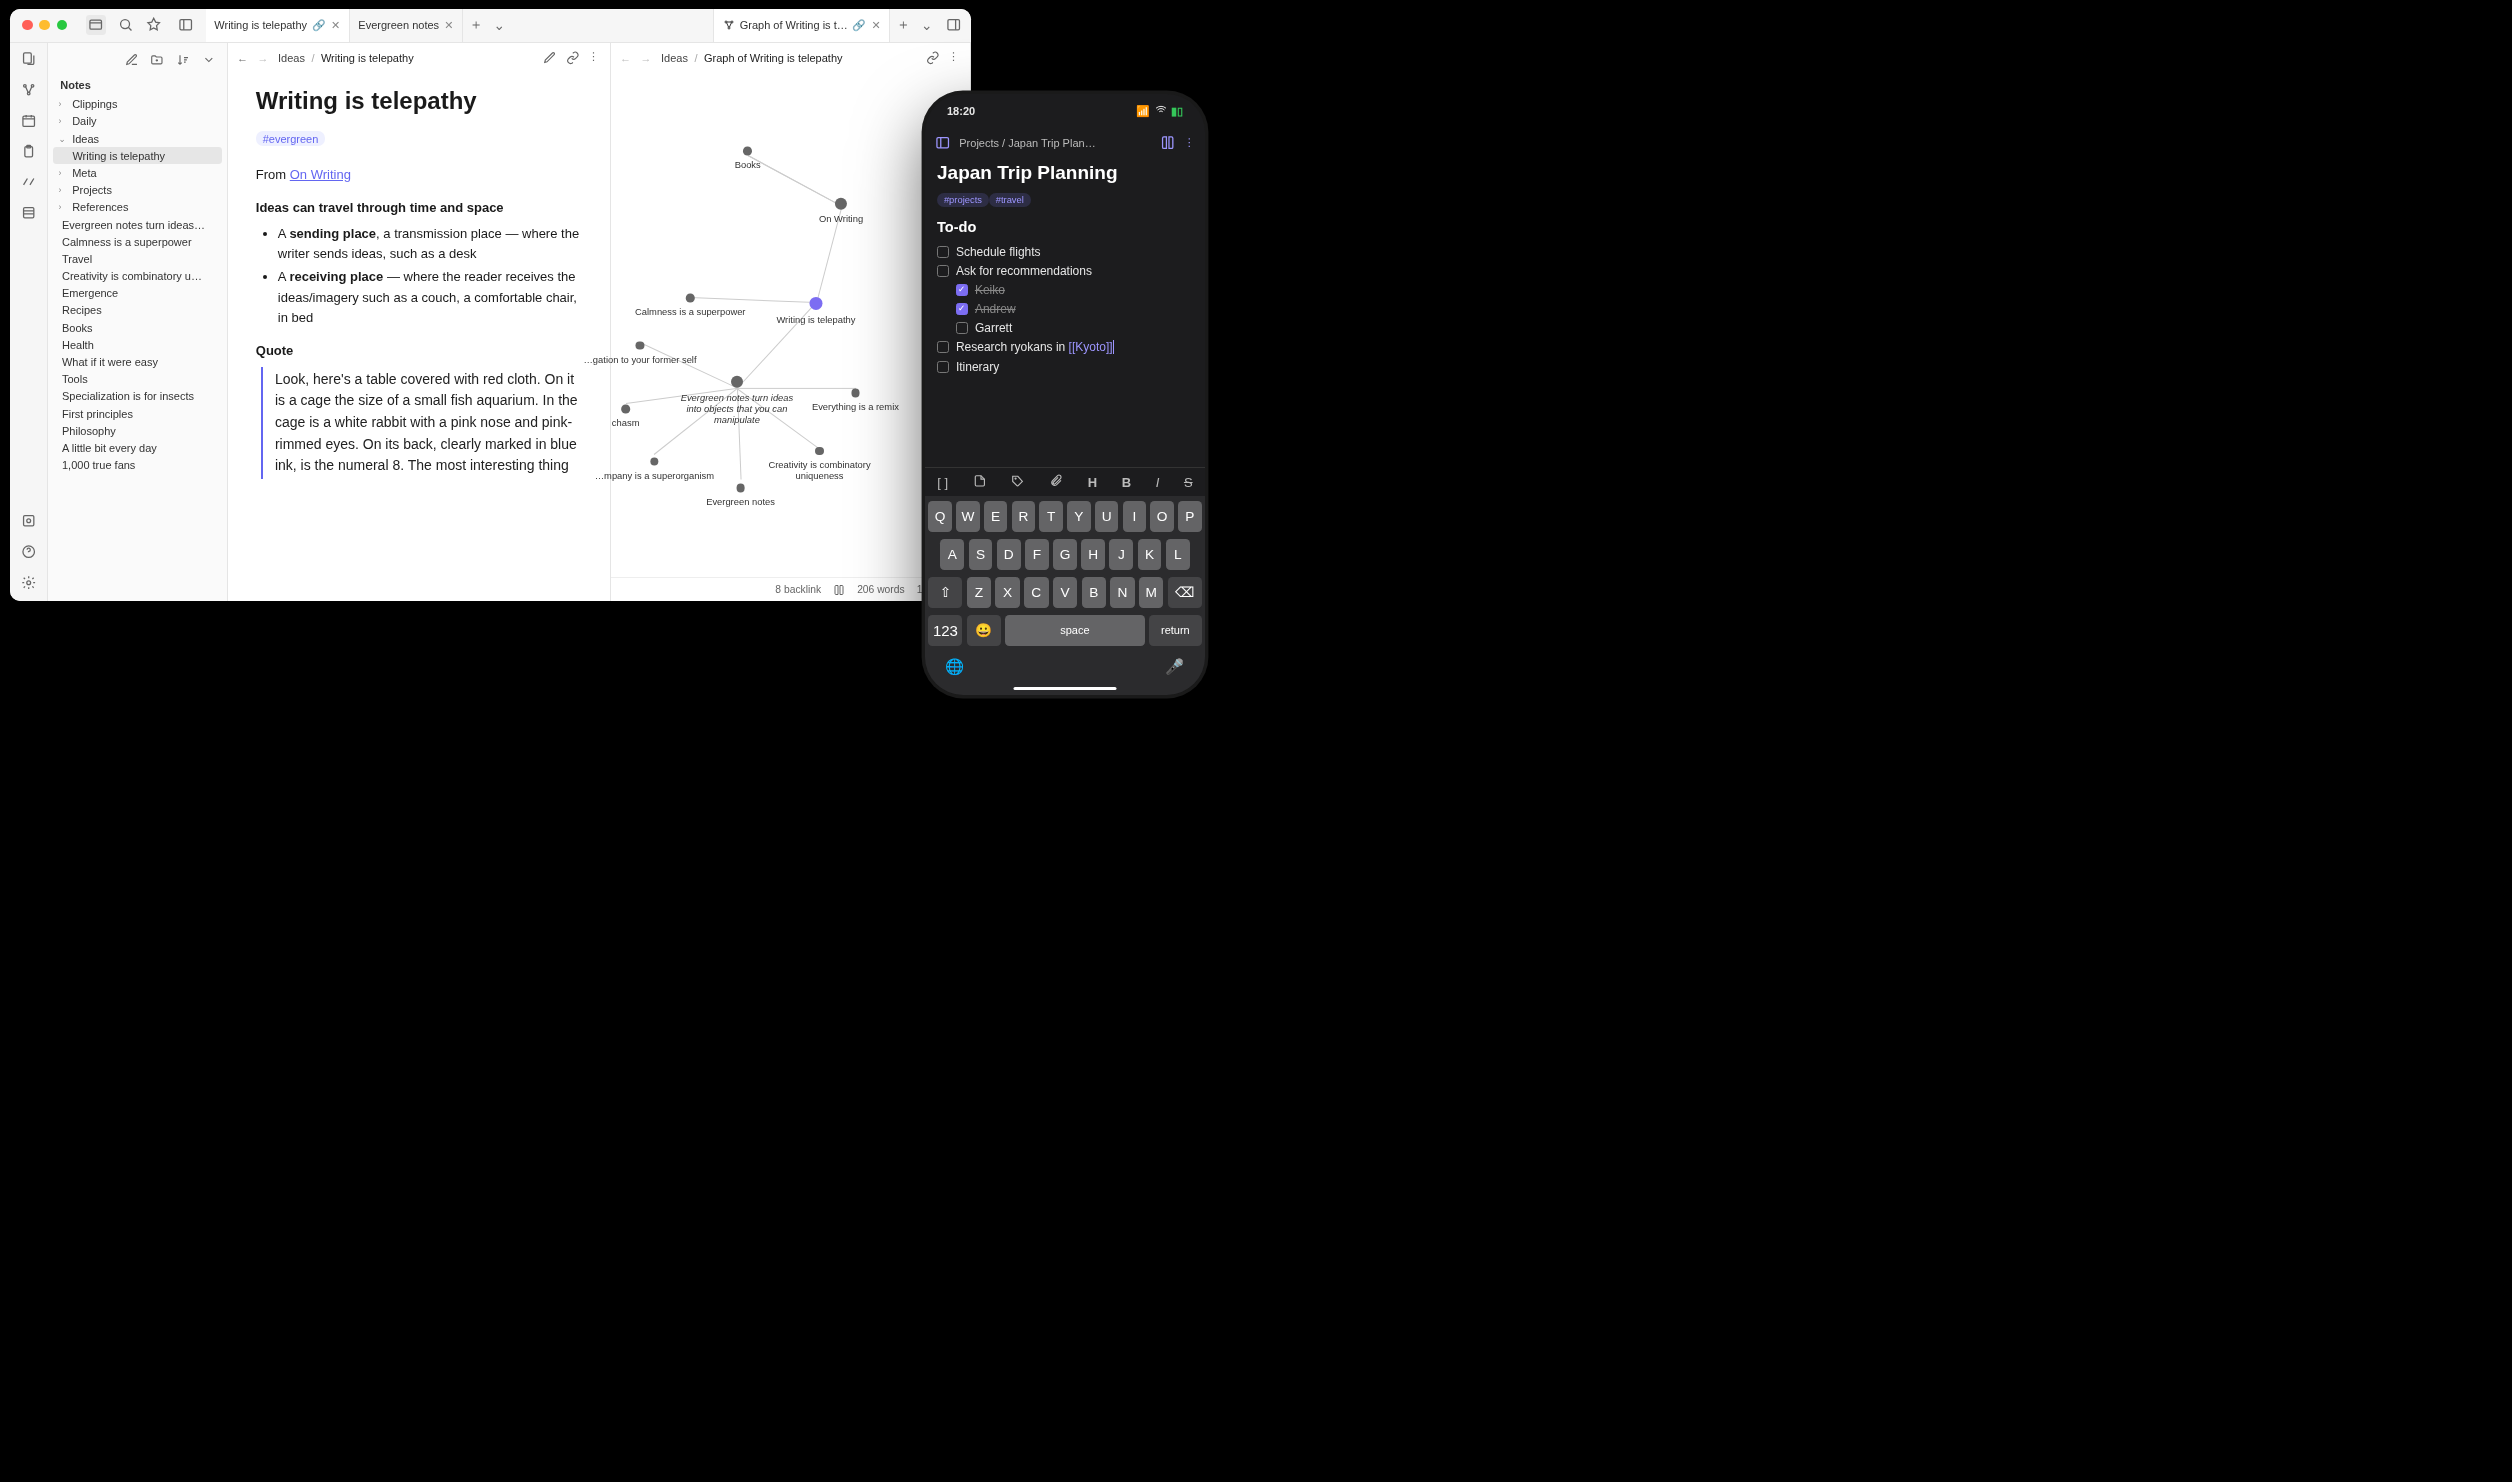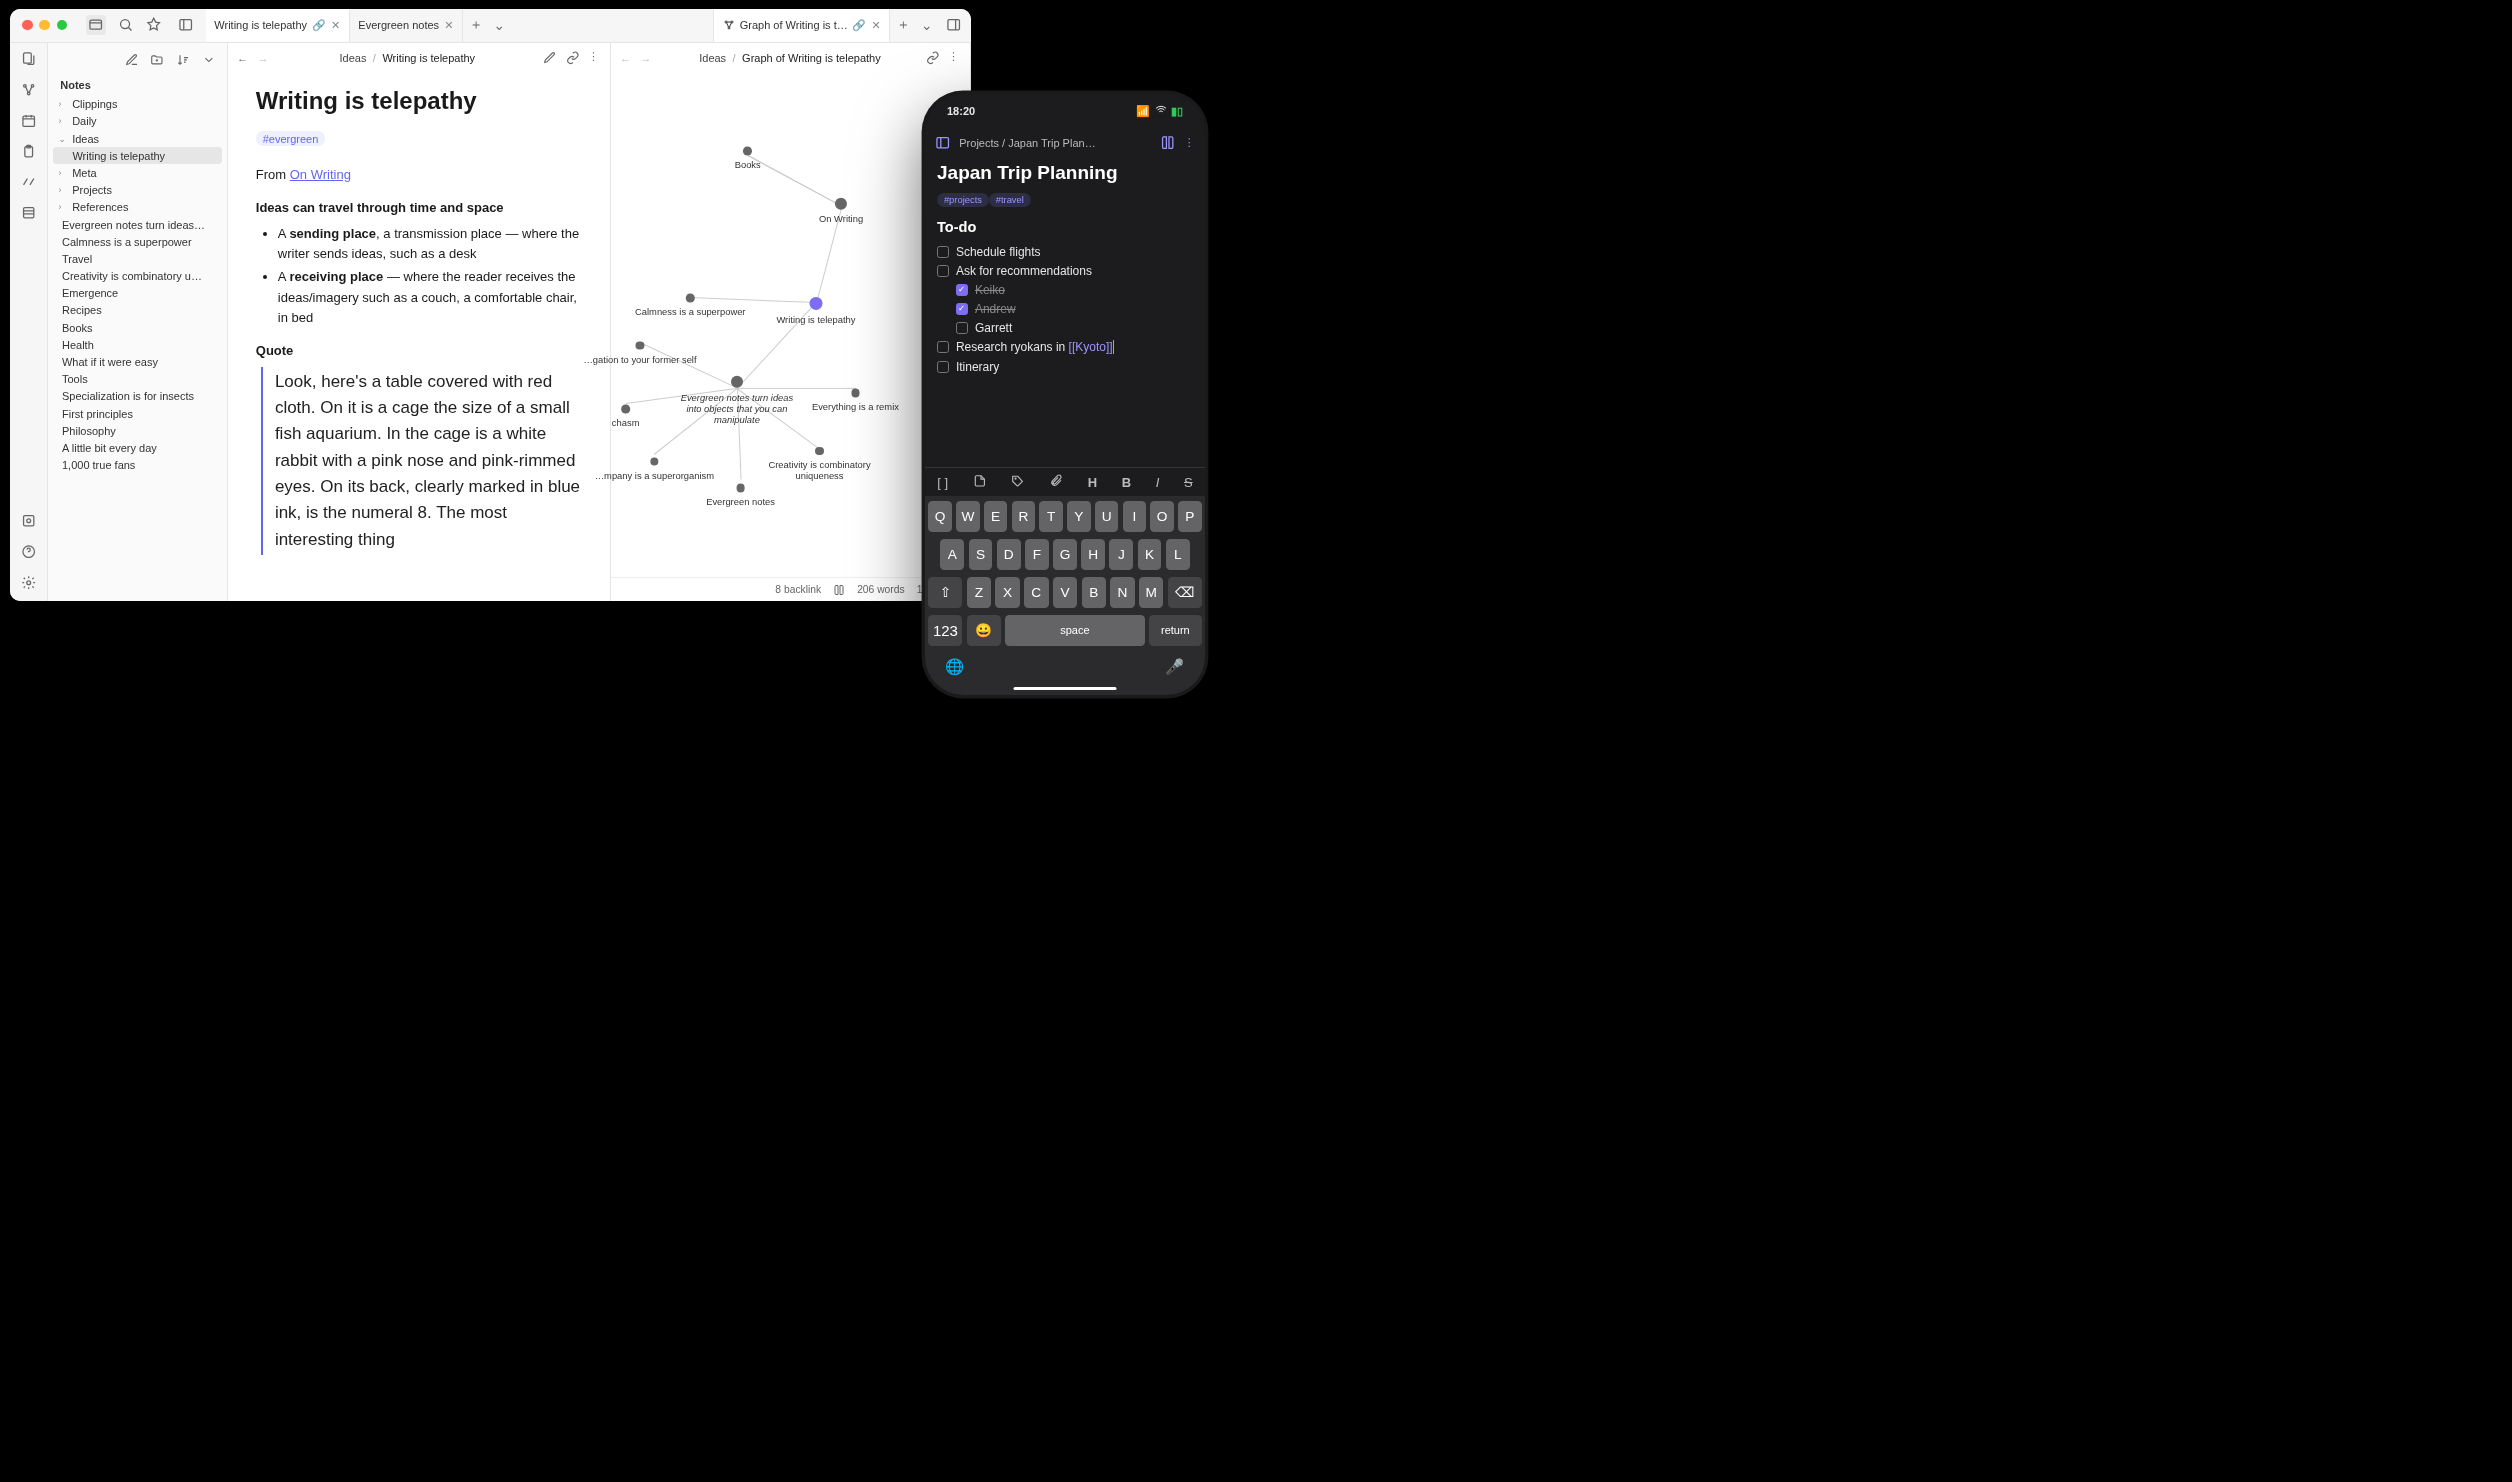--- a/index.html
+++ b/index.html
@@ -39,33 +39,33 @@
 .tree .item.selected { background:#e6e6e6; }
 .tree .chev { width:10.3px; color:#888; font-size:8.6px; }
 .tree .indent1 { padding-left: 19px; }
 .tree .indent0 { padding-left: 5.1px; }
 .tree .leaf { padding-left: 8.6px; }
 
 
 .pane { flex:1; display:flex; flex-direction:column; border-right:0.9px solid #e5e5e5; min-width:0; }
 .pane-head { height:31px; display:flex; align-items:center; padding:0 8.6px; gap:6.9px; color:#666; font-size:11px; border-bottom:0.9px solid transparent; }
 .pane-head .nav-ico { width:13.7px; cursor:pointer; }
-.pane-head .crumbs { flex:1; text-align:center; color:#444; }
+.pane-head .crumbs { flex:1; text-align:left; color:#444; }
 .pane-head .crumbs .sep { color:#aaa; margin:0 3.4px; }
 .pane-head .crumbs b { font-weight:500; color:#222; }
 .pane-head .right-icos { display:flex; gap:8.6px; }
 .editor { padding: 13.7px 27.5px; overflow:hidden; color:#1a1a1a; }
 .editor h1 { font-size:24px; font-weight:700; margin-bottom:15.4px; }
 .tag-pill { display:inline-block; background:#eef0ff; color:#6366f1; padding:1.7px 6.9px; border-radius:6.9px; font-size:11px; margin-bottom:12px; }
 .editor p { font-size:13px; line-height:1.5; margin: 6.9px 0; }
 .editor a { color:#6366f1; text-decoration:underline; }
 .editor h2 { font-size:13px; font-weight:700; margin:15.4px 0 8.6px; }
 .editor ul { padding-left: 22px; margin:5.1px 0; }
 .editor li { font-size:13px; line-height:1.55; margin:3.4px 0; }
-.editor blockquote { border-left:2.6px solid #6366f1; margin:8.6px 0 0 5.1px; padding:1.7px 0 1.7px 12px; font-size:17px; line-height:1.55; color:#222; }
+.editor blockquote { border-left:2.6px solid #6366f1; margin:8.6px 0 0 5.1px; padding:1.7px 0 1.7px 12px; font-size:14px; line-height:1.55; color:#222; }
 
 
 .graph-pane { flex:0 0 360px; display:flex; flex-direction:column; position:relative; }
 .graph { flex:1; position:relative; background:#fff; }
 .node { position:absolute; transform:translate(-50%,-50%); text-align:center; font-size:9.4px; color:#333; }
 .node .dot { width:8.6px; height:8.6px; border-radius:50%; background:#666; margin:0 auto 3.4px; }
 .node.big .dot { width:12px; height:12px; }
 .node.focus .dot { width:13.7px; height:13.7px; background:#7c6df2; }
 .edge { position:absolute; background:#ccc; height:0.9px; transform-origin:left center; }
 .status { position:absolute; bottom:0; right:0; left:0; border-top:0.9px solid #eee; padding:5.1px 8.6px; font-size:10.3px; color:#666; display:flex; gap:12px; justify-content:flex-end; align-items:center; background:#fff; }

